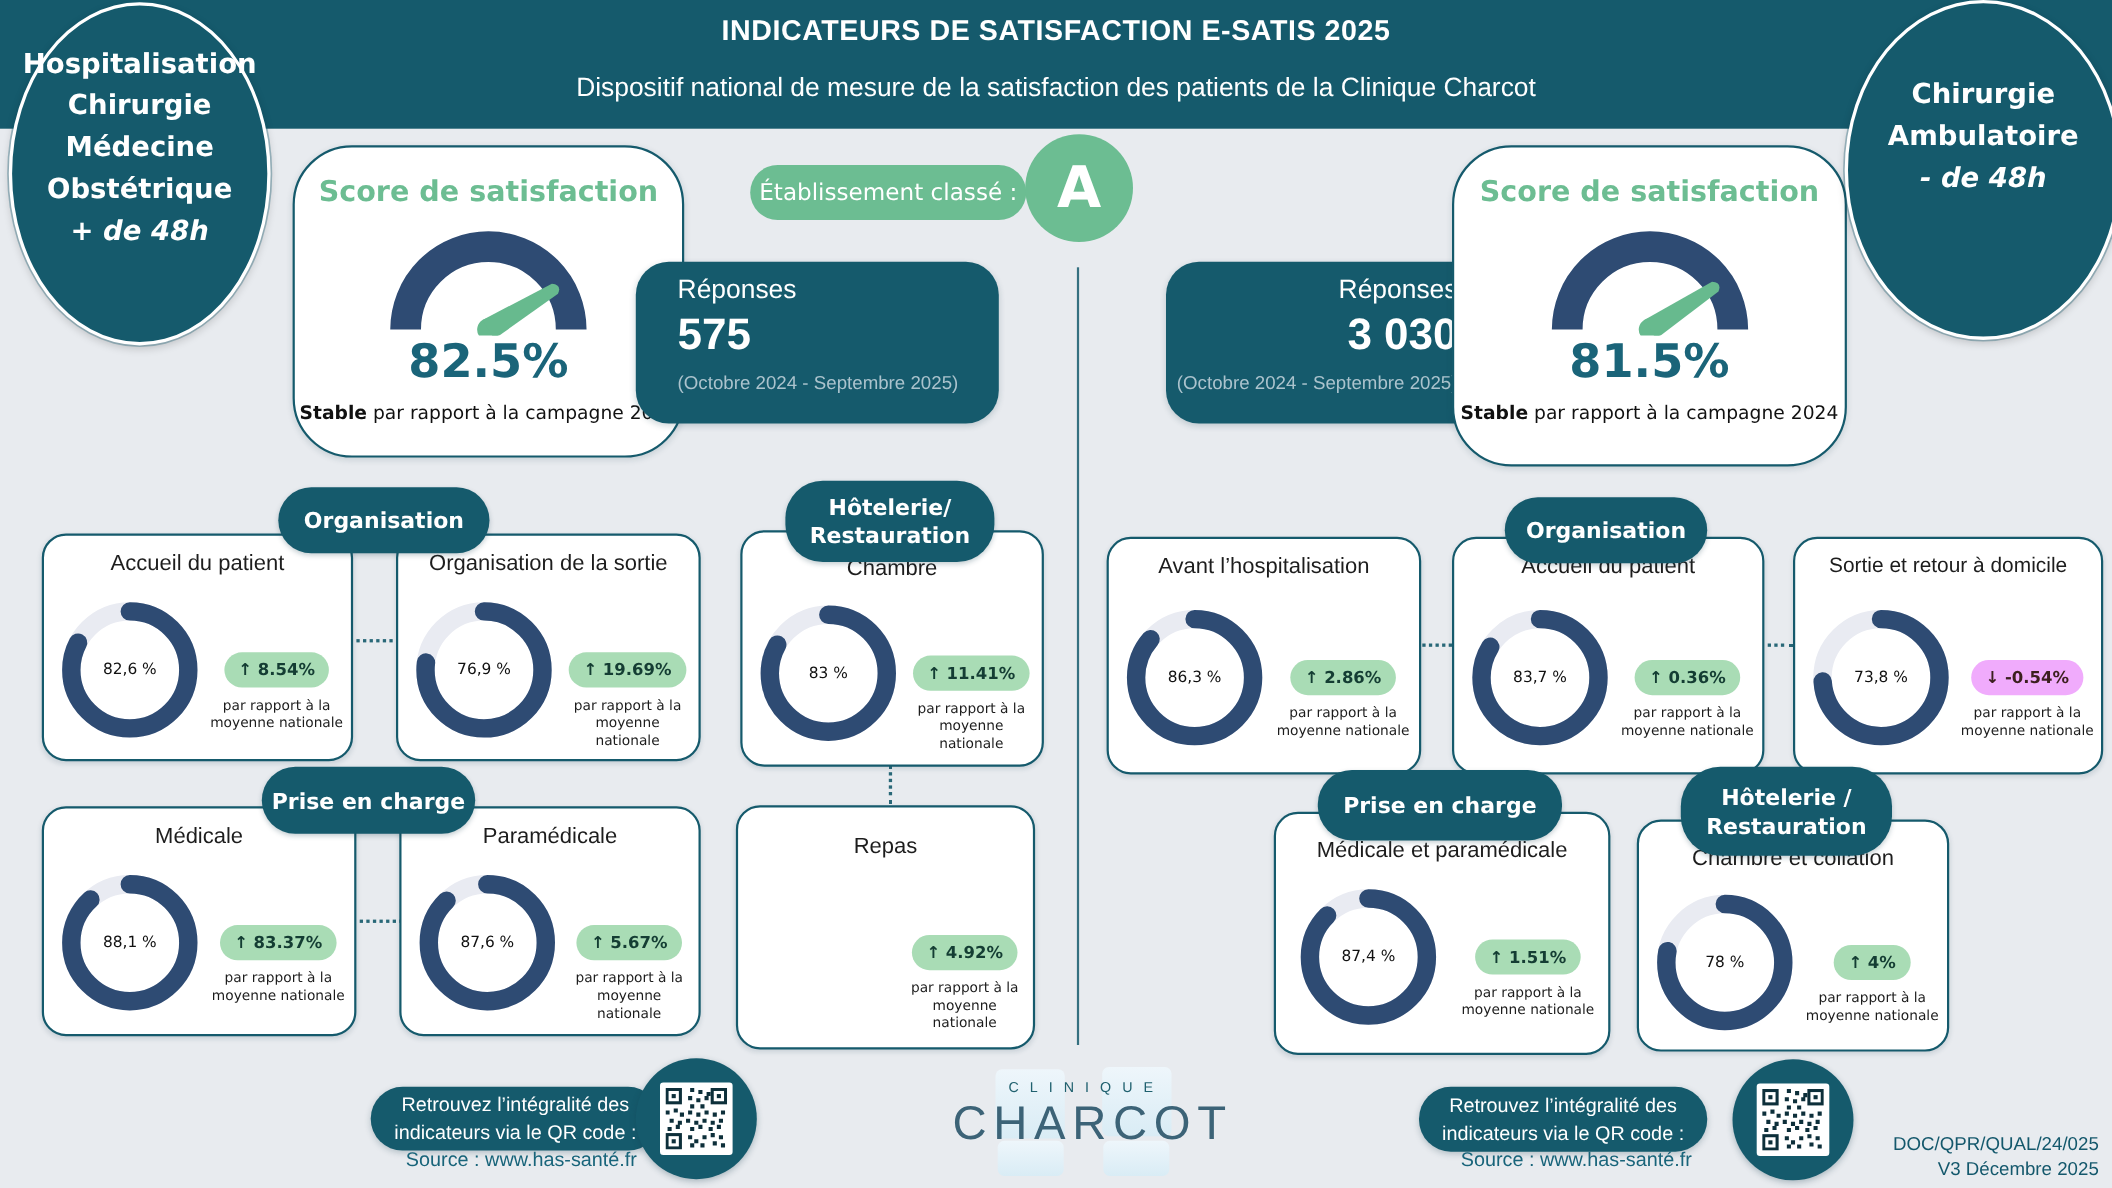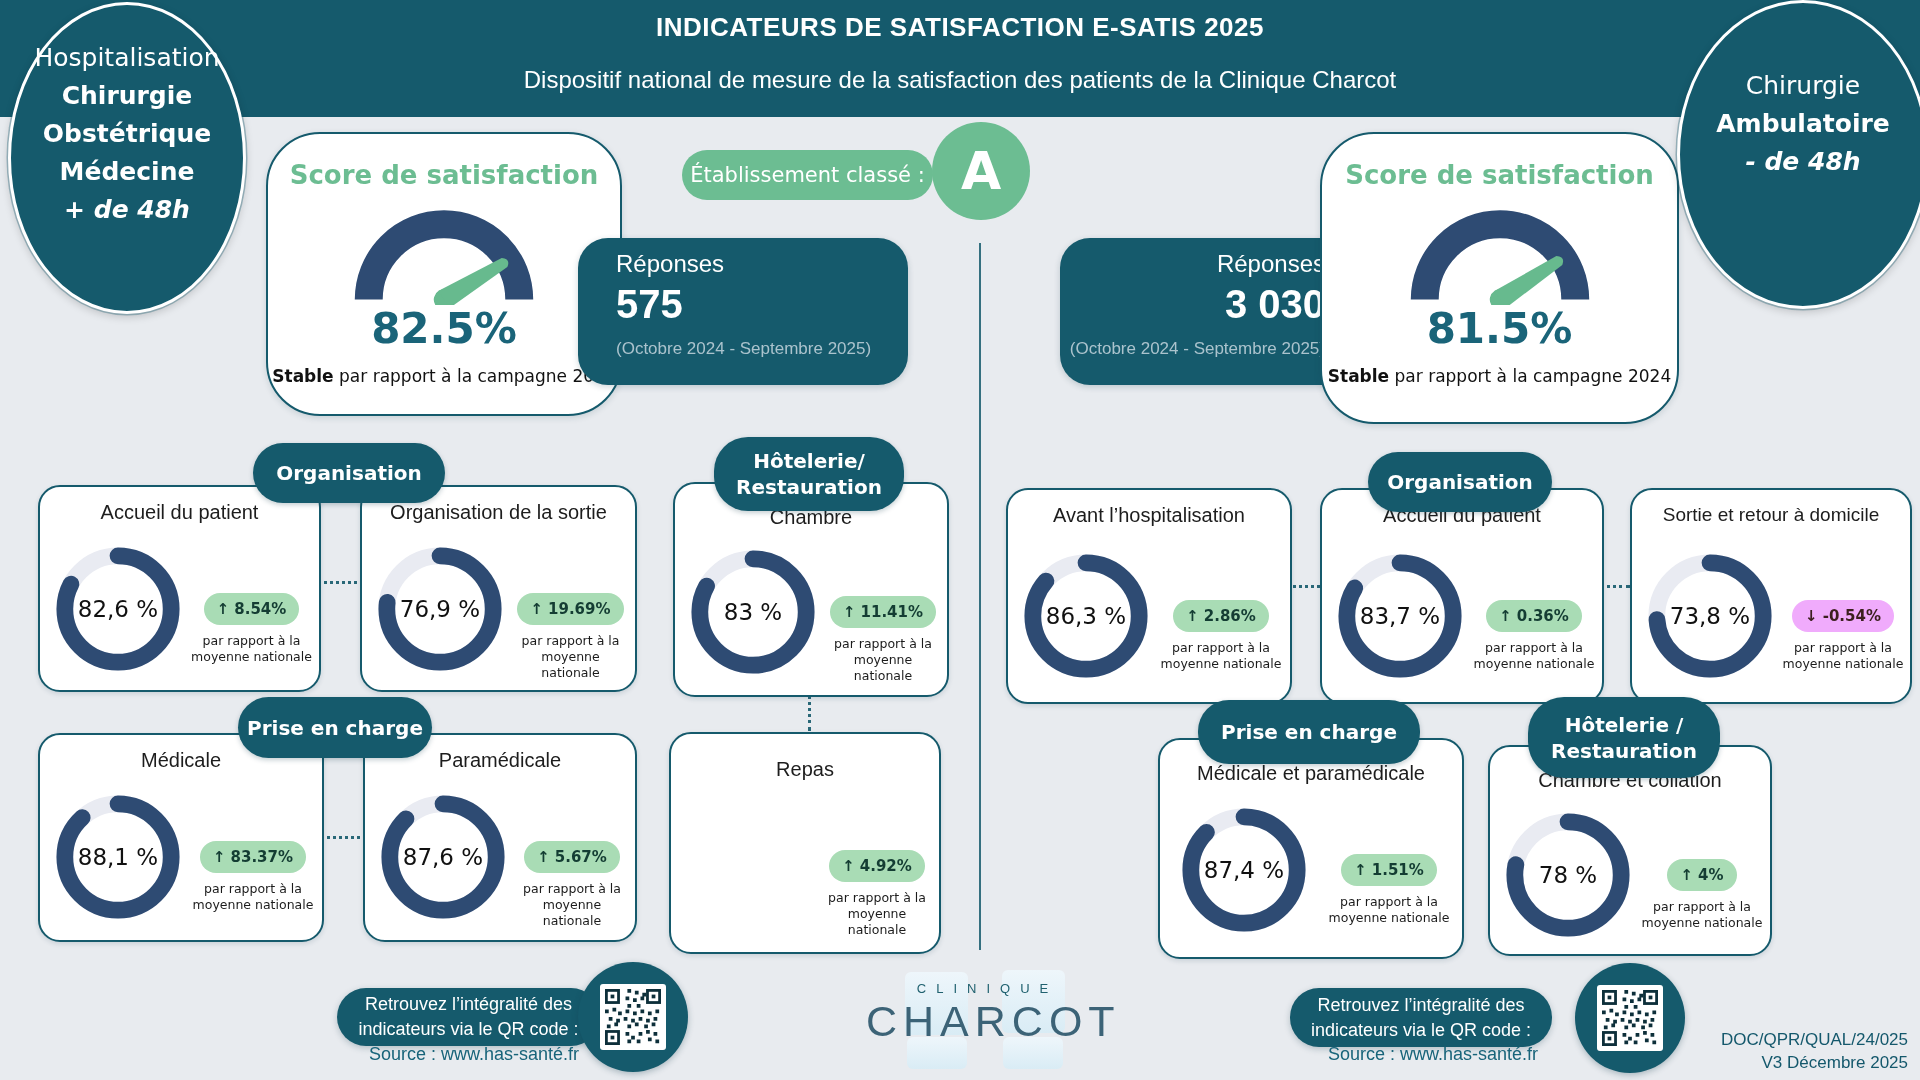--- a/index.html
+++ b/index.html
@@ -16,21 +16,21 @@
          font-family:"Liberation Sans",sans-serif;font-size:24px;z-index:2;}
 
   
   .bubble{background:#155A6C;border:3px solid #fff;border-radius:50%;
           box-shadow:0 0 0 1.5px rgba(21,90,108,.35), 0 3px 8px rgba(0,0,0,.18);
           color:#fff;text-align:center;z-index:4;}
   .bubble-l{left:8px;top:2px;width:232px;height:306px;padding-top:0;}
   .bubble-l .ln{font-size:25px;line-height:38px;}
   .bubble-r{left:1677px;top:0px;width:246px;height:303px;}
   .bubble-r .ln{font-size:25px;line-height:38px;}
-  .b-reg{font-weight:400;} .b-bold{font-weight:700;} .b-bi{font-weight:700;font-style:italic;}
+  .b-reg{font-weight:700;} .b-bold{font-weight:700;} .b-bi{font-weight:700;font-style:italic;}
   .bubble-l .stack{margin-top:34px;} .bubble-r .stack{margin-top:64px;}
 
   
   .score-card{background:#fff;border:2.5px solid #155A6C;border-radius:54px;z-index:3;
               box-shadow:0 2px 6px rgba(20,60,75,.15);}
   .sc-l{left:266px;top:132px;width:352px;height:280px;}
   .sc-r{left:1320px;top:132px;width:355px;height:288px;}
   .score-title{position:absolute;left:0;top:26px;width:100%;text-align:center;
                color:#6CBD92;font-weight:700;font-size:26px;}
   .gauge{position:absolute;left:50%;transform:translateX(-50%);top:58px;width:215px;height:113px;}
@@ -67,21 +67,21 @@
   
   .card{position:absolute;background:#fff;border:2px solid #155A6C;border-radius:22px;z-index:5;
         box-shadow:0 2px 5px rgba(20,60,75,.14);}
   .card-title{position:absolute;left:0;top:14px;width:100%;text-align:center;
               font-family:"Liberation Sans",sans-serif;font-size:20px;color:#1d1d1d;}
   .donut{position:absolute;left:14px;top:58px;width:128px;height:128px;}
   .donut svg{width:128px;height:128px;}
   .trk{stroke:#E9EBF2;stroke-width:17;fill:none;}
   .dval{stroke:#2E4B73;stroke-width:17;fill:none;stroke-linecap:round;}
   .donut-value{position:absolute;left:0;top:0;width:100%;height:100%;display:flex;
-               align-items:center;justify-content:center;font-size:23px;color:#111;}
+               align-items:center;justify-content:center;font-size:14px;color:#111;}
   .delta{position:absolute;left:150px;right:6px;top:106px;text-align:center;}
   .pill{display:inline-block;border-radius:18px;padding:7px 13px;font-weight:700;font-size:15px;}
   .pill.up{background:#A9DCB5;color:#143D33;}
   .pill.down{background:#f0abfc;color:#3B1F1E;}
   .pill .arr{margin-right:5px;font-weight:700;}
   .note{margin-top:8px;font-size:12.5px;line-height:16px;color:#1c1c1c;}
 
   
   .dot-h{border-top:3px dotted #155A6C;opacity:.9;z-index:2;}
   .dot-v{border-left:3px dotted #155A6C;opacity:.9;z-index:2;}
@@ -129,22 +129,22 @@
   <div class="abs band"></div>
   <div class="abs title">INDICATEURS DE SATISFACTION E-SATIS 2025</div>
   <div class="abs subtitle">Dispositif national de mesure de la satisfaction des patients de la Clinique Charcot</div>
 
   <div class="abs divider"></div>
 
   <div class="abs bubble bubble-l">
     <div class="stack">
       <div class="ln b-reg">Hospitalisation</div>
       <div class="ln b-bold">Chirurgie</div>
+      <div class="ln b-bold">Médecine</div>
       <div class="ln b-bold">Obstétrique</div>
-      <div class="ln b-bold">Médecine</div>
       <div class="ln b-bi">+ de 48h</div>
     </div>
   </div>
 
   <div class="abs bubble bubble-r">
     <div class="stack">
       <div class="ln b-reg">Chirurgie</div>
       <div class="ln b-bold">Ambulatoire</div>
       <div class="ln b-bi">- de 48h</div>
     </div>

